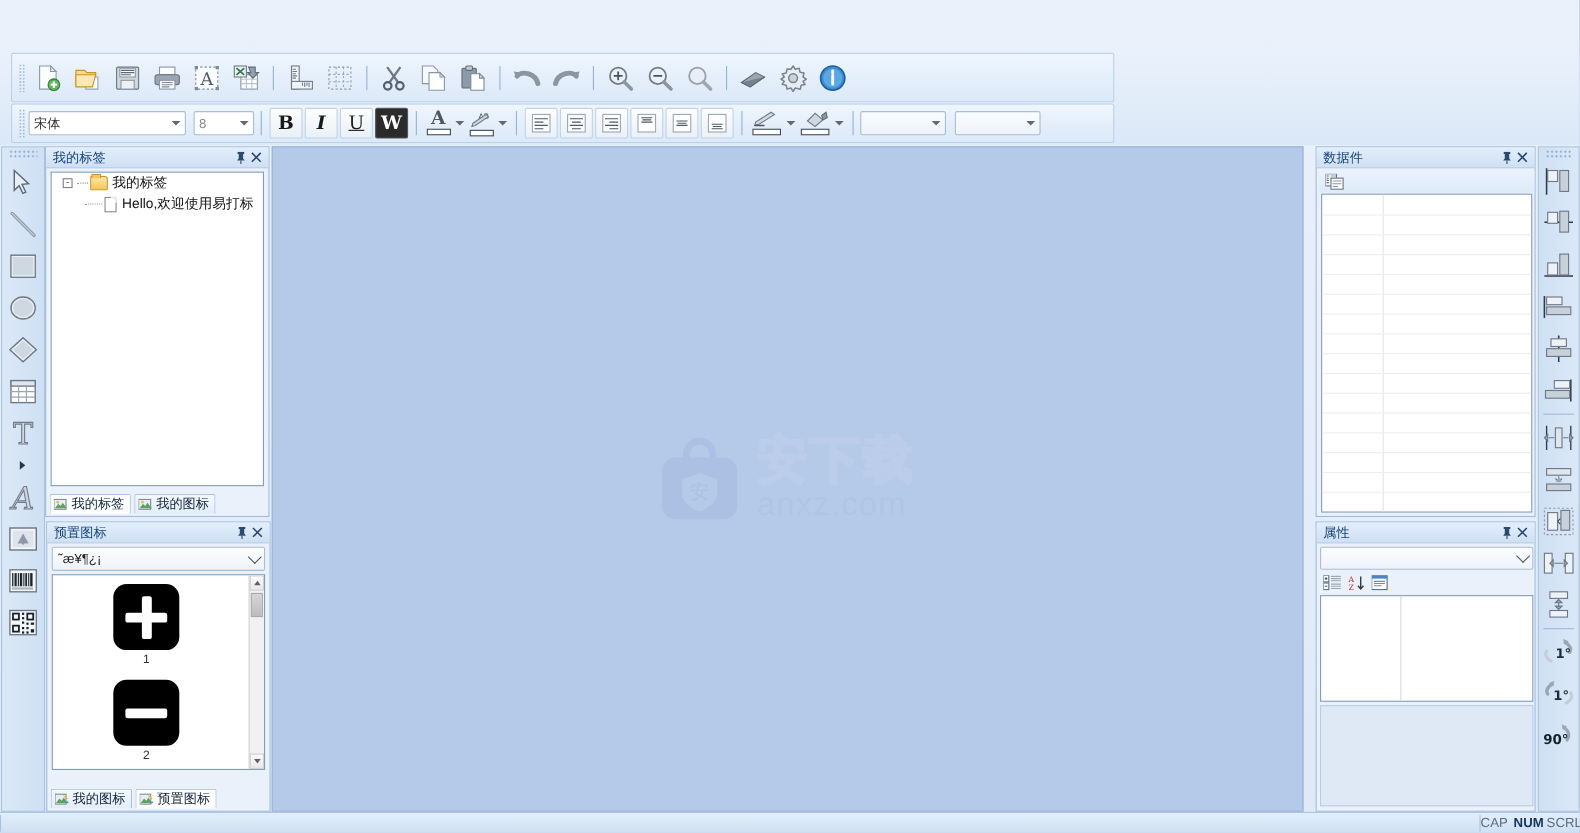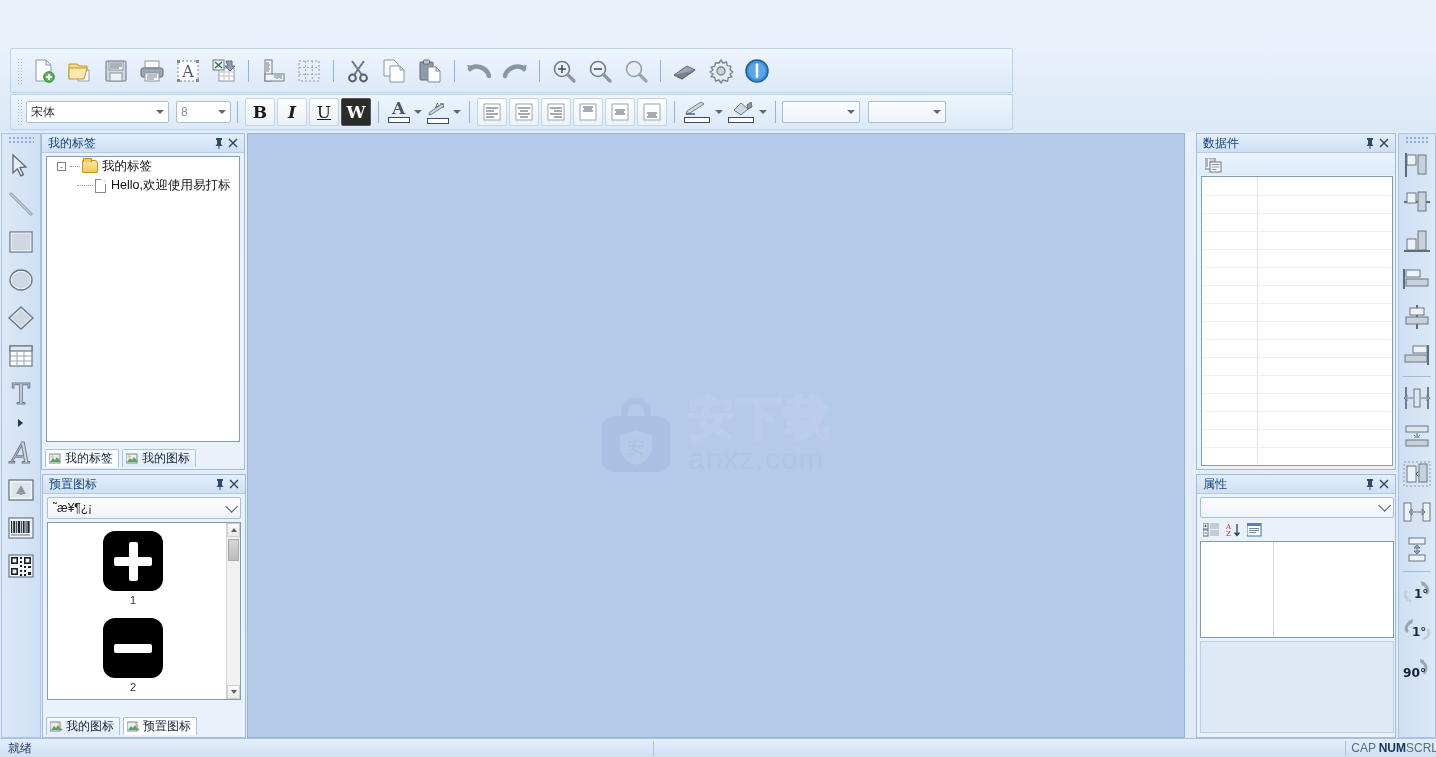--- a/index.html
+++ b/index.html
@@ -200,21 +200,21 @@
       font-family:"Liberation Sans", sans-serif;}
 
   
   .status { position:absolute; left:0; bottom:0; width:1436px; height:19px;
       background:linear-gradient(180deg,#e3eefb 0%,#cfe0f3 100%);
       border-top:1px solid #aac3e0; display:flex; align-items:center; font-size:12px;
       color:#173459; }
   .st-msg { width:653px; padding-left:8px; }
   .st-sep { width:1px; height:15px; background:#a8c2e0; }
   .st-mid { flex:1; }
-  .st-ind { width:30px; text-align:right; color:#5b6b80; }
+  .st-ind { width:30px; text-align:left; color:#5b6b80; }
   .st-ind.on { color:#173459; font-weight:bold; }
 </style>
 </head>
 <body>
 
 <div class="app">
 
 
 
   <div class="tbarea">
@@ -938,21 +938,20 @@
     <div class="rtool">
       <svg width="34" height="28" viewBox="0 0 34 28">
         <path d="M22 6c5 3 6 8 3 12" fill="none" stroke="#9aa6b3" stroke-width="3" stroke-linecap="round"></path>
         <path d="M20 3l5 2-4 3z" fill="#9aa6b3"></path>
         <text x="2" y="22" font-size="13" font-weight="bold" fill="#16212c" font-family="DejaVu Sans, sans-serif">90°</text>
       </svg>
     </div>
   </div>
 
   <div class="status">
-    <div class="st-msg">就绪</div>
     <div class="st-sep"></div>
     <div class="st-mid"></div>
     <div class="st-sep"></div>
     <div class="st-ind">CAP</div>
     <div class="st-ind on">NUM</div>
     <div class="st-ind">SCRL</div>
   </div>
 
 </div>
 

